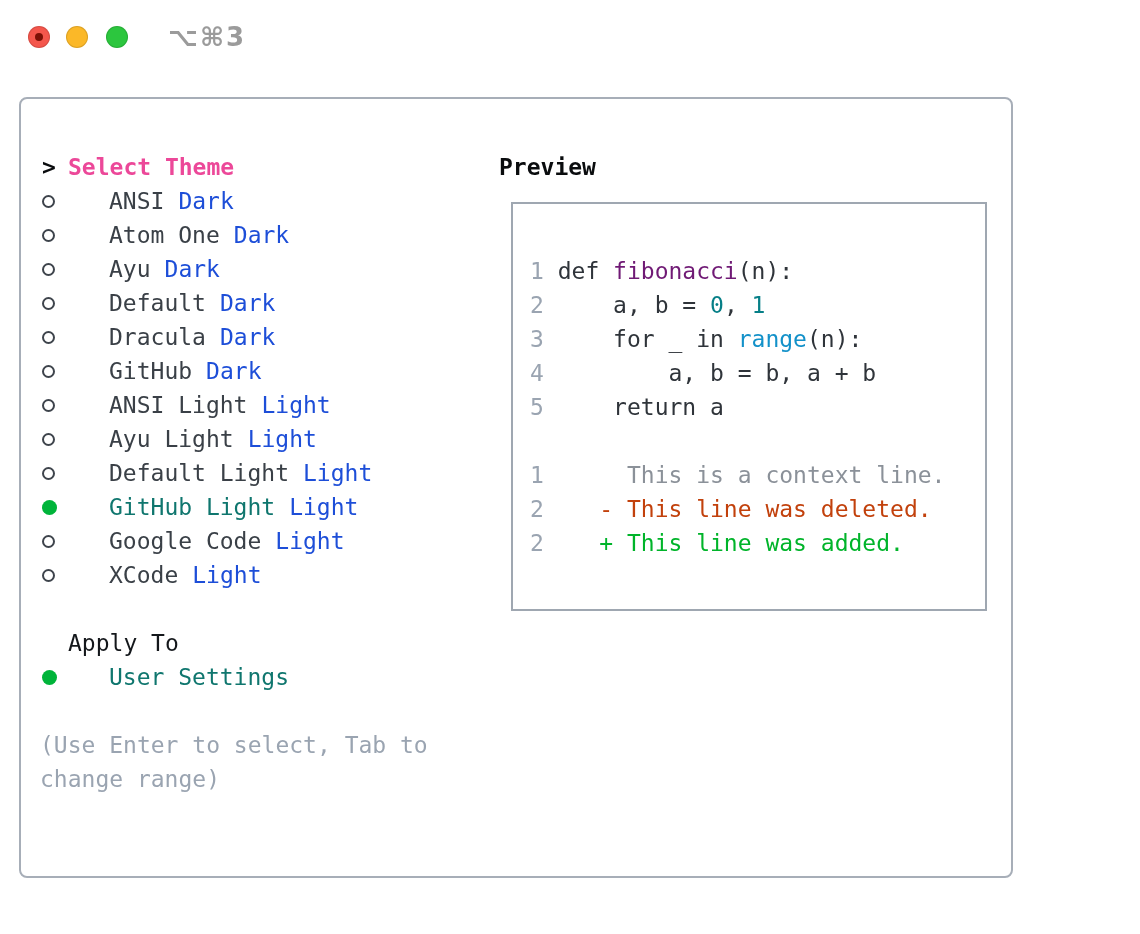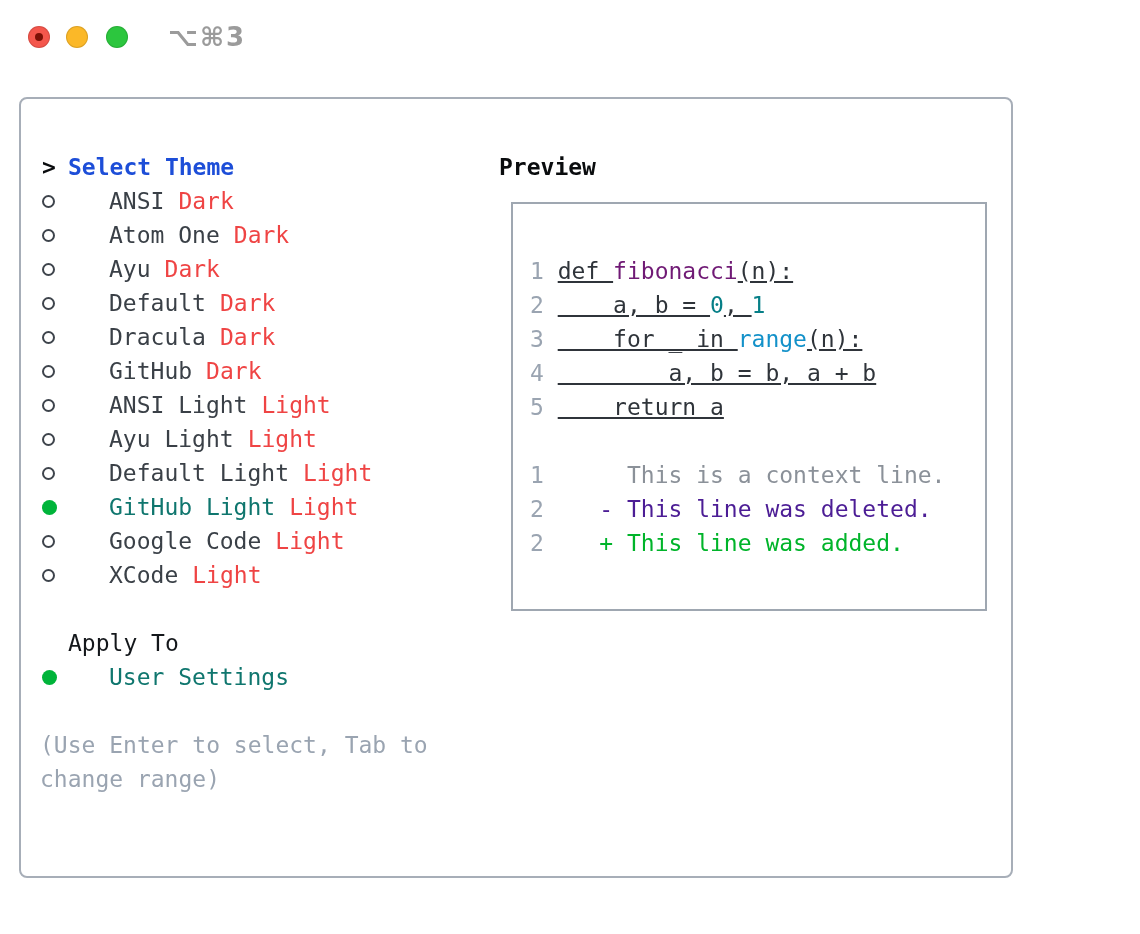--- a/index.html
+++ b/index.html
@@ -20,43 +20,43 @@
 
   
   .panel { position:absolute; left:19px; top:97px; width:994px; height:781px;
            border:2px solid #a7aeb8; border-radius:8px; background:#fff; }
 
   .row { height:34px; line-height:34px; display:flex; align-items:center; white-space:pre; }
   .marker-cell { width:26px; flex:0 0 26px; display:flex; align-items:center; }
   .caret { color:#0a0c0e; font-weight:bold; }
   .radio { width:13px; height:13px; border:2px solid #3e444c; border-radius:50%; background:transparent; }
   .radio.sel { width:15px; height:15px; border:none; background:#00b43a; }
-  .heading { color:#1d4ed8; font-weight:bold; }
+  .heading { color:#ec4899; font-weight:bold; }
   .theme-name { color:#3a4047;margin-left:41px; }
-  .variant { color:#ef4444; margin-left:14px; }
+  .variant { color:#1d4ed8; margin-left:14px; }
   .selected .theme-name { color:#0f766e; }
   .hint { color:#9aa4b1; }
 
   .left-col { position:absolute; left:21px; top:51px; }
   .blank { height:34px; }
   .hint-block { margin-left:-2px; }
 
   
   .preview-label { position:absolute; left:478px; top:51px; height:34px; line-height:34px;
                    font-weight:bold; color:#0a0c0e;text-align:center; }
   .preview-box { position:absolute; left:490px; top:103px; width:476px; height:409px;
                  border:2px solid #9fa7b1; background:#fff; padding:50px 0 0 17px; }
   .code-line { height:34px; line-height:34px; white-space:pre; }
   .lineno { color:#9aa4b1; }
-  .seg-code { color:#2f343a;text-decoration:underline; }
+  .seg-code { color:#2f343a; }
   .seg-title { color:#701a75; }
   .seg-num { color:#067f87; }
   .seg-builtin { color:#1391c9; }
   .diff-context { color:#8b9199; }
-  .diff-deleted { color:#4c1d95; }
+  .diff-deleted { color:#c2410c; }
   .diff-added { color:#00b42a; }
 </style>
 </head>
 <body>
 
 <div class="window">
 
   <div class="titlebar">
     <div class="traffic tl-red">
       <span class="tl-dot"></span>

